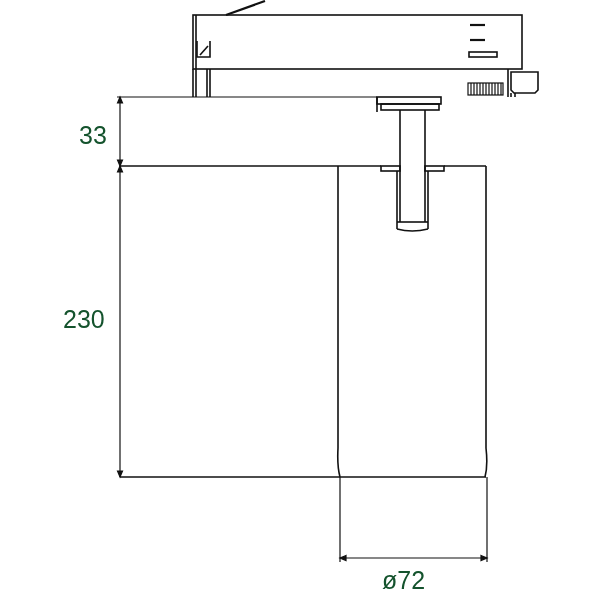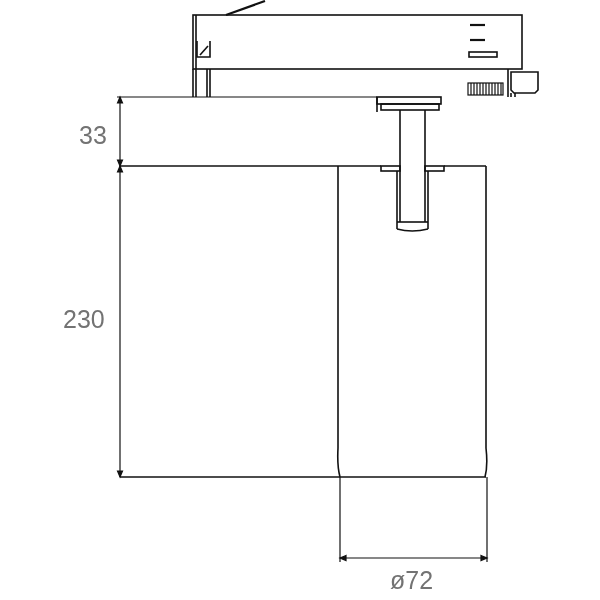--- a/index.html
+++ b/index.html
@@ -3,27 +3,27 @@
   <meta charset="utf-8">
   <style>
     html, body { margin: 0; padding: 0; background: #ffffff; }
     body { width: 600px; height: 600px; overflow: hidden; }
     #canvas { position: relative; width: 600px; height: 600px; }
     svg { position: absolute; left: 0; top: 0; }
     .dim-label {
       position: absolute;
       font-family: "Liberation Sans", "DejaVu Sans", sans-serif;
       font-size: 25px;
-      color: #737373;
+      color: #14532d;
       line-height: 1;
       white-space: nowrap;
     }
     #dim-33 { left: 79px; top: 123px; }
     #dim-150 { left: 63px; top: 307px; }
-    #dim-72 { left: 390px; top: 568px; text-align: center; }
+    #dim-72 { left: 382px; top: 568px; text-align: center; }
   </style>
 </head>
 <body>
 
 <div id="canvas">
   <svg width="600" height="600" viewBox="0 0 600 600" fill="none" stroke="#111111" stroke-width="1.6" stroke-linejoin="miter">
 
     <g>
 
       <line x1="226" y1="15" x2="265" y2="1" stroke-width="2.2"></line>

